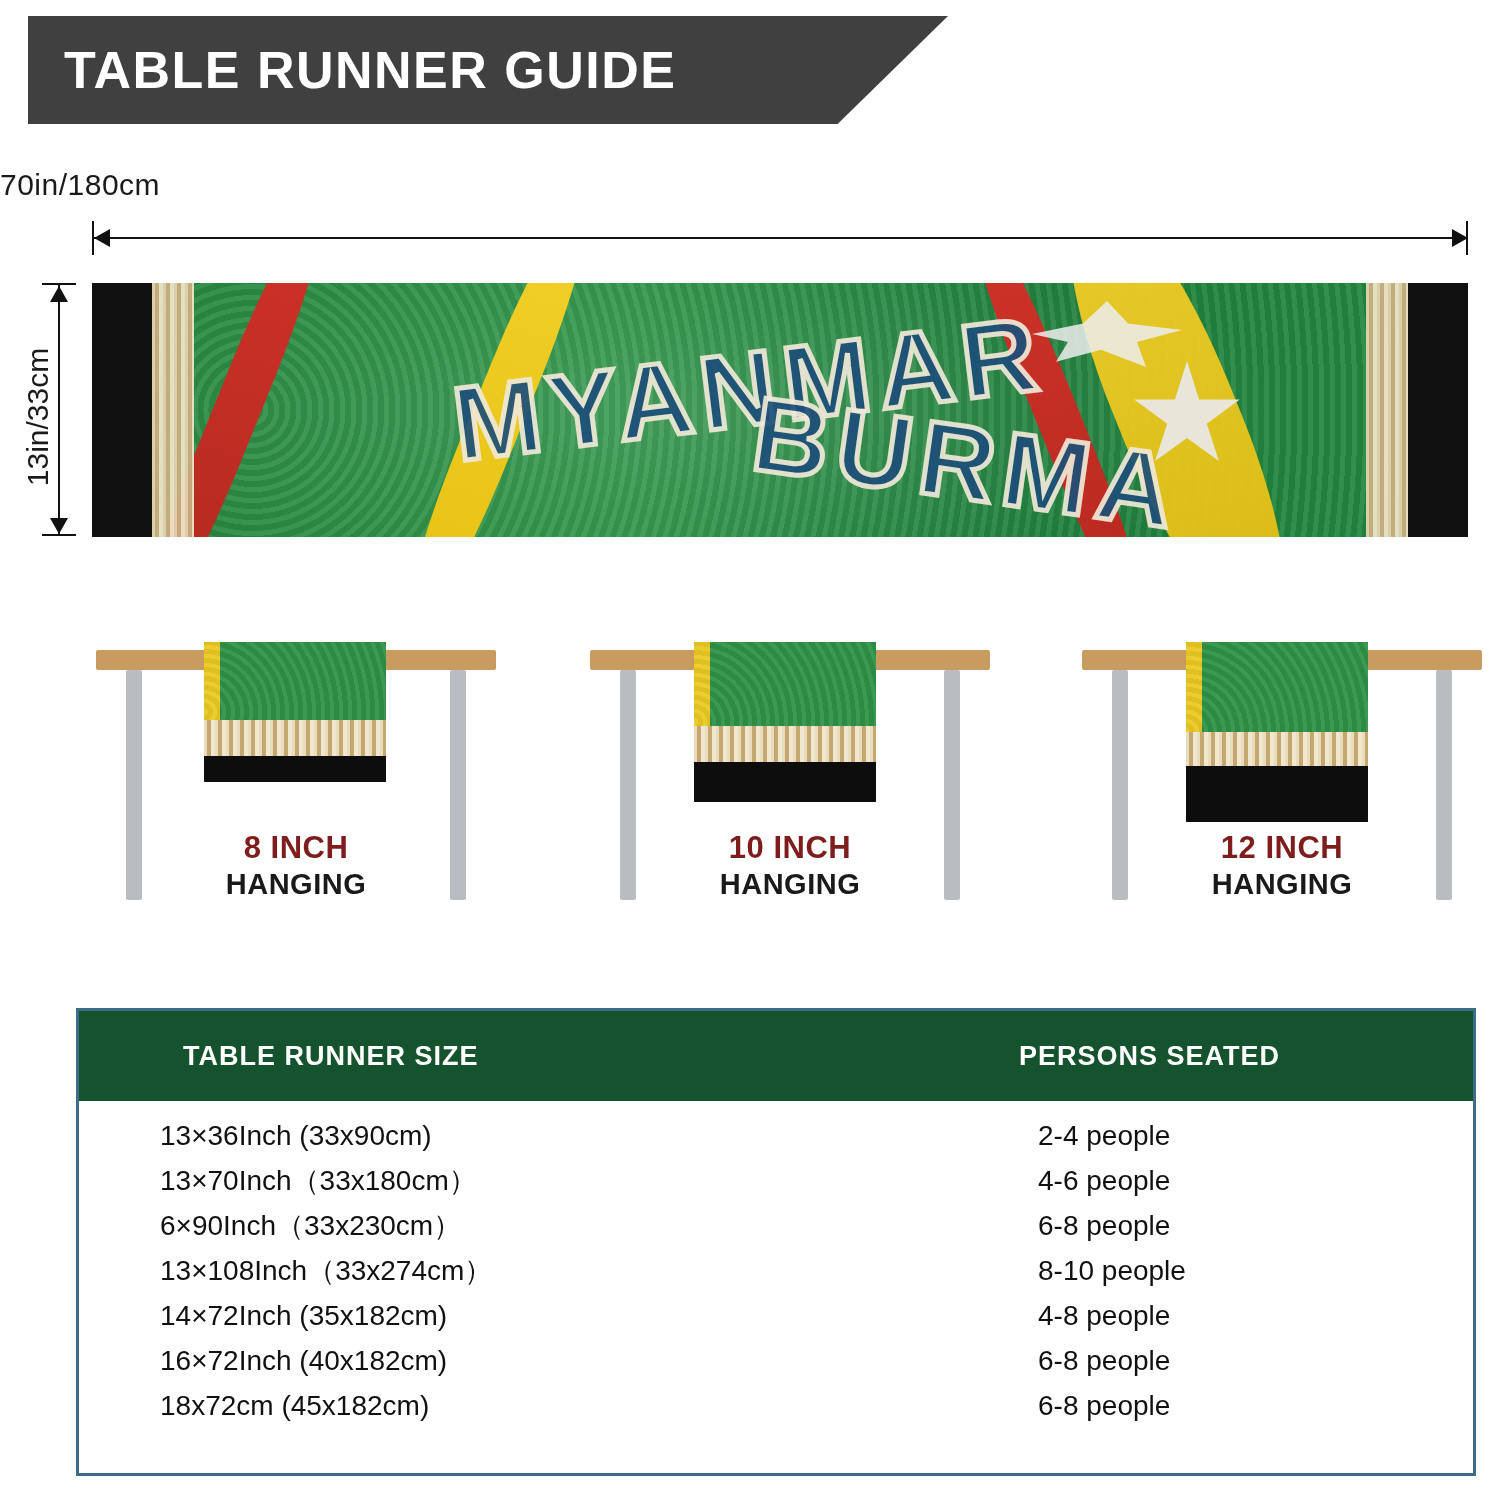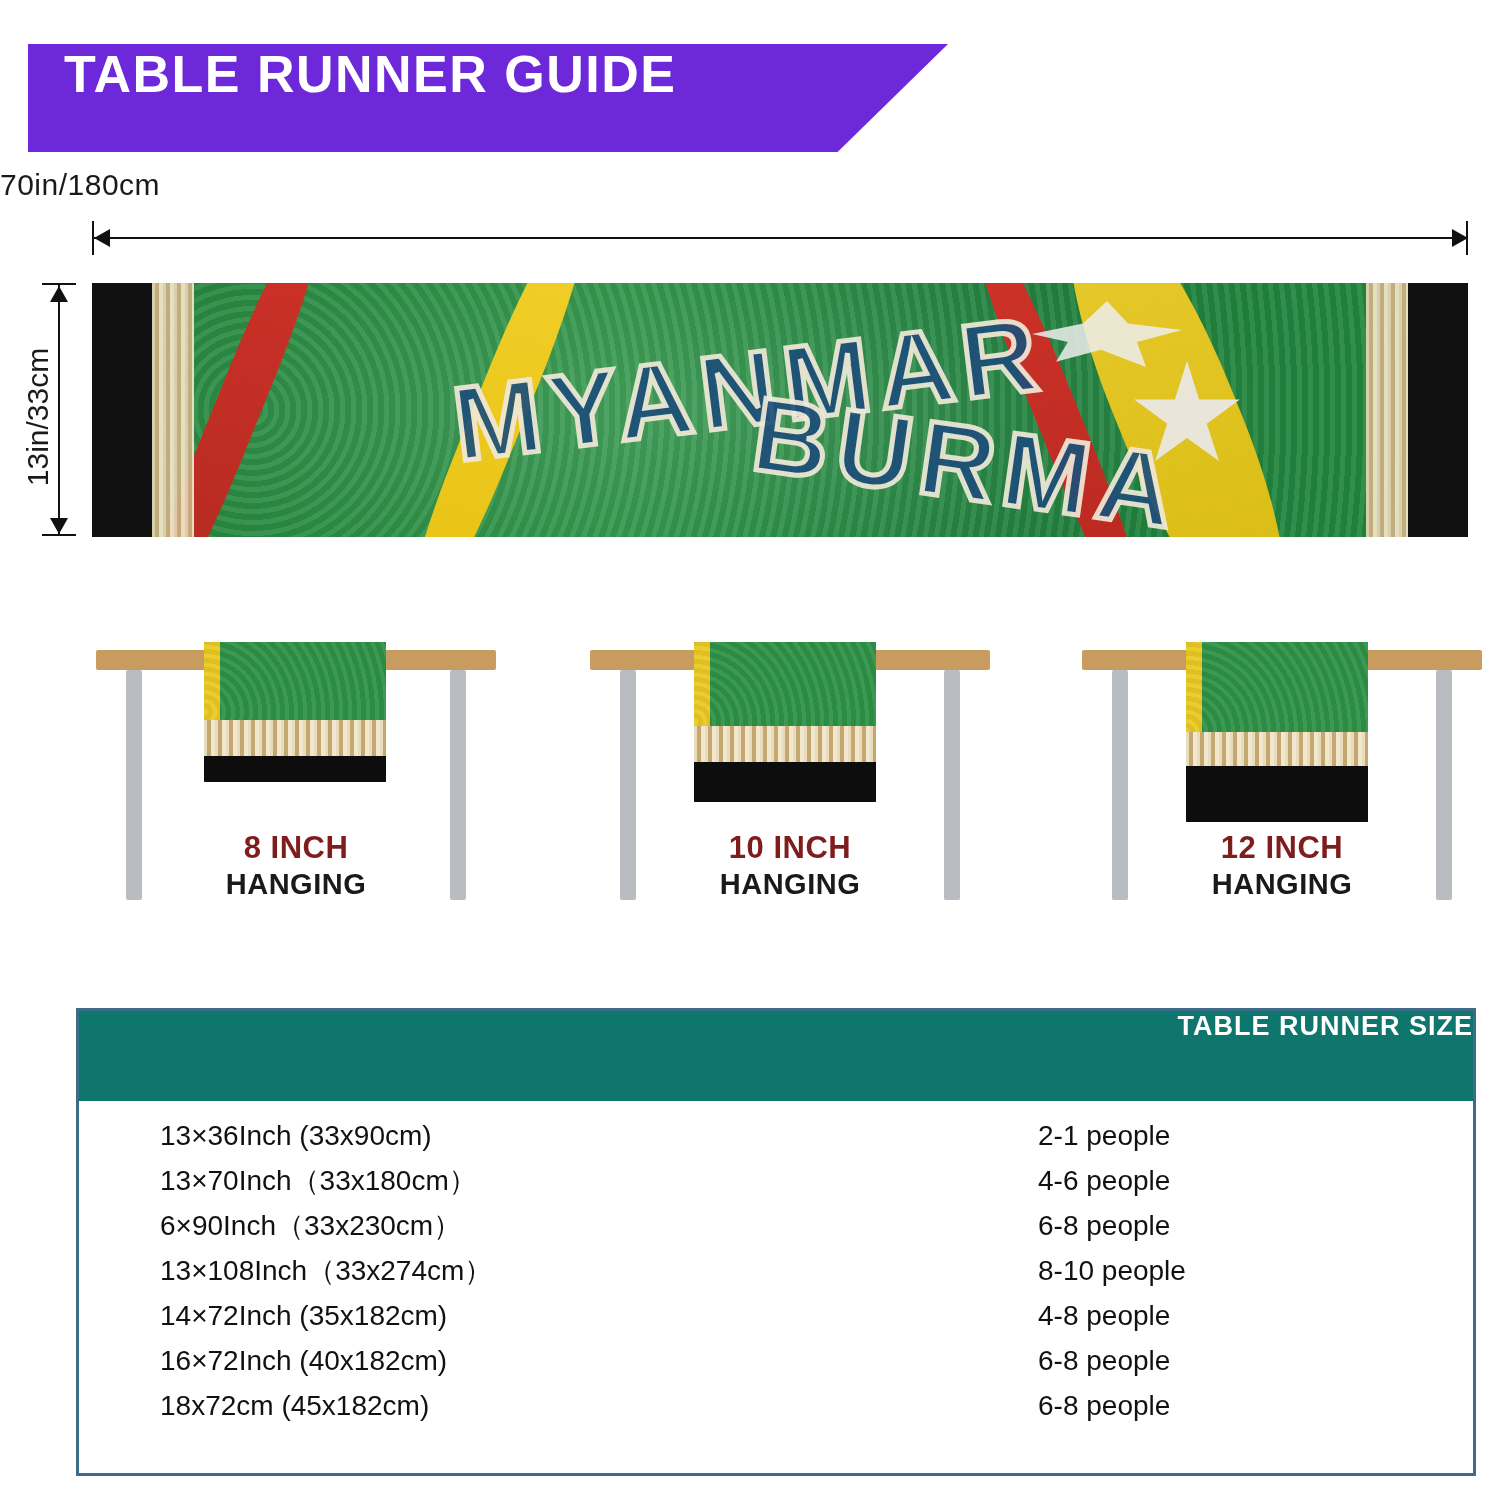--- a/index.html
+++ b/index.html
@@ -13,25 +13,25 @@
   .page {
     position: relative;
     width: 1493px;
     height: 1500px;
     background: #ffffff;
   }
 
   
   .banner {
     position: absolute;
-    left: 28px; top: 44px;
+    left: 28px; top: 16px;
     width: 920px; height: 108px;
-    background: #6d28d9;
+    background: #404040;
     display: flex;
-    align-items: flex-start;
+    align-items: center;
     clip-path: polygon(0 0, 100% 0, 88% 100%, 0 100%);
   }
   .banner-title {
     color: #ffffff;
     font-size: 52px;
     font-weight: bold;
     letter-spacing: 1.5px;
     padding-left: 36px;
     white-space: nowrap;
   }
@@ -305,25 +305,24 @@
   .size-table {
     position: absolute;
     left: 76px; top: 1008px;
     width: 1400px; height: 468px;
     border: 3px solid #3c6c87;
     background: #fff;
     overflow: hidden;
   }
   .st-head {
     height: 90px;
-    background: #0f766e;
+    background: #14532d;
     display: flex;
-    align-items: flex-end;
+    align-items: center;
     color: #ffffff;
-    flex-direction: column;
   }
   .st-head .h1 {
     padding-left: 104px;
     font-size: 27px;
     font-weight: bold;
     letter-spacing: 1px;
     flex: 0 0 940px;
   }
   .st-head .h2 {
     font-size: 27px;
@@ -438,21 +437,21 @@
   </div>
 
   <div class="size-table">
     <div class="st-head">
       <div class="h1">TABLE RUNNER SIZE</div>
       <div class="h2">PERSONS SEATED</div>
     </div>
     <div class="st-body">
       <div class="st-row">
         <div class="size">13×36Inch (33x90cm)</div>
-        <div class="people">2-1 people</div>
+        <div class="people">2-4 people</div>
       </div>
       <div class="st-row">
         <div class="size">13×70Inch（33x180cm）</div>
         <div class="people">4-6 people</div>
       </div>
       <div class="st-row">
         <div class="size">6×90Inch（33x230cm）</div>
         <div class="people">6-8 people</div>
       </div>
       <div class="st-row">

